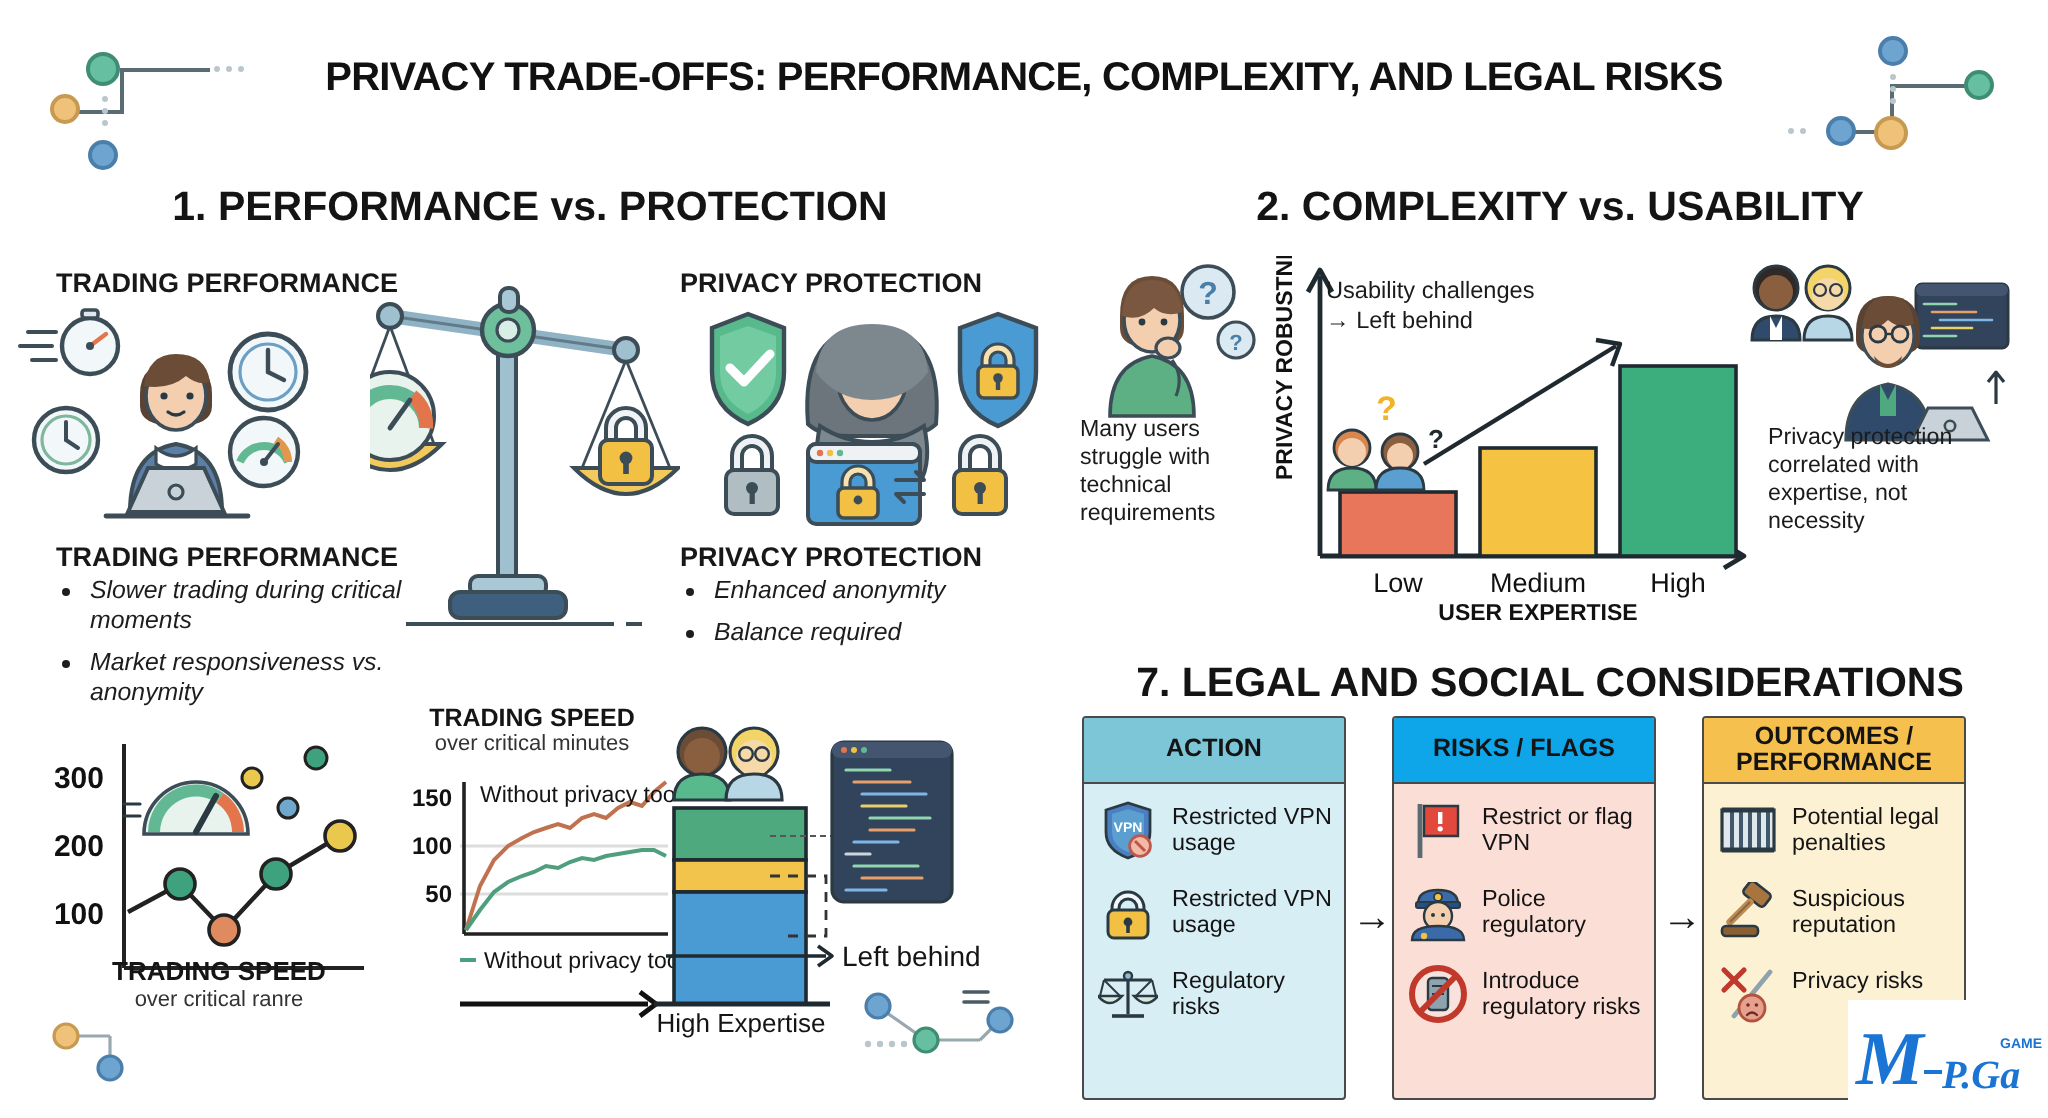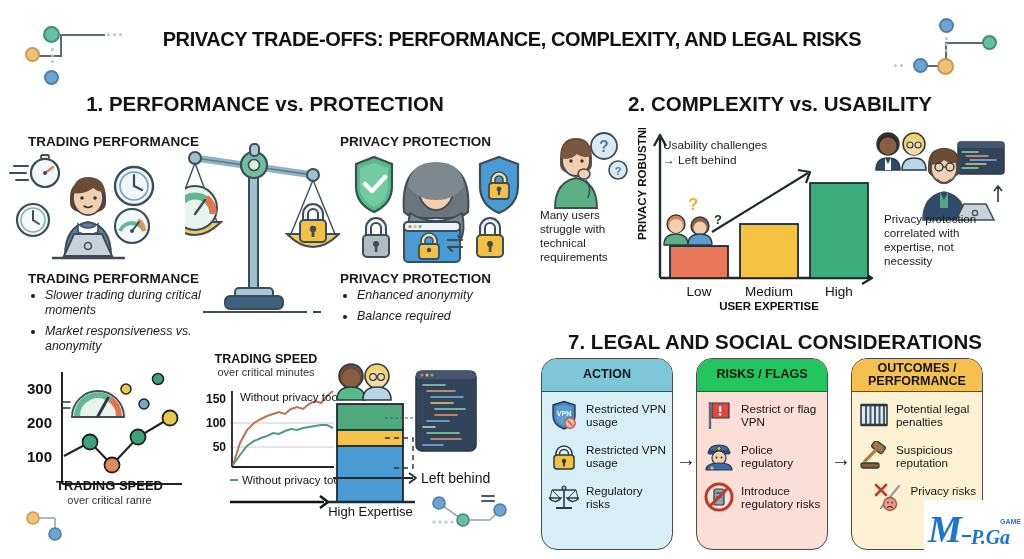--- a/index.html
+++ b/index.html
@@ -69,33 +69,33 @@
   
   #s2-left-txt{position:absolute;left:540px;top:208px;width:96px;font-size:11.6px;line-height:14px;color:#1b1b1b;}
   #s2-right-txt{position:absolute;left:884px;top:212px;width:118px;font-size:11.6px;line-height:14px;color:#1b1b1b;}
   #s2-chart{position:absolute;left:630px;top:128px;width:250px;height:185px;}
   #s2-note{position:absolute;left:663px;top:138px;width:130px;font-size:11.8px;line-height:14.5px;color:#1b1b1b;}
   #s2-person{position:absolute;left:548px;top:130px;width:86px;height:80px;}
   #s2-pros{position:absolute;left:872px;top:130px;width:60px;height:50px;}
   #s2-expert{position:absolute;left:920px;top:140px;width:86px;height:86px;}
 
   
-  .col{position:absolute;top:358px;width:132px;height:192px;border-radius:16px;
+  .col{position:absolute;top:358px;width:132px;height:192px;border-radius:2px;
        border:1.6px solid #4a4a4a;overflow:hidden;box-sizing:border-box;}
   #col1{left:541px;background:#d8eef5;}
   #col2{left:696px;background:#fbdfd6;}
   #col3{left:851px;background:#fdf1d4;}
   .col-head{height:32px;display:flex;align-items:center;justify-content:center;
             font-size:12.5px;font-weight:bold;color:#141414;text-align:center;line-height:13.5px;
             border-bottom:1.4px solid #4a4a4a;}
   #col1 .col-head{background:#7cc6d8;}
-  #col2 .col-head{background:#22c55e;}
+  #col2 .col-head{background:#0ea5e9;}
   #col3 .col-head{background:#f5c04e;}
   .col-body{padding:8px 6px 6px 7px;display:flex;flex-direction:column;gap:11px;}
-  .row{display:flex;align-items:flex-start;gap:7px;justify-content:flex-end;}
+  .row{display:flex;align-items:flex-start;gap:7px;}
   .row .ic{width:30px;height:30px;flex:0 0 30px;}
   .row .tx{font-size:11.7px;line-height:13.4px;color:#141414;padding-top:2px;}
   .arw{position:absolute;top:448px;font-size:20px;color:#1a1a1a;}
   #arw1{left:676px;}
   #arw2{left:831px;}
 
   
   #wm{position:absolute;left:924px;top:500px;width:100px;height:54px;background:#fff;}
 </style>
 </head>

